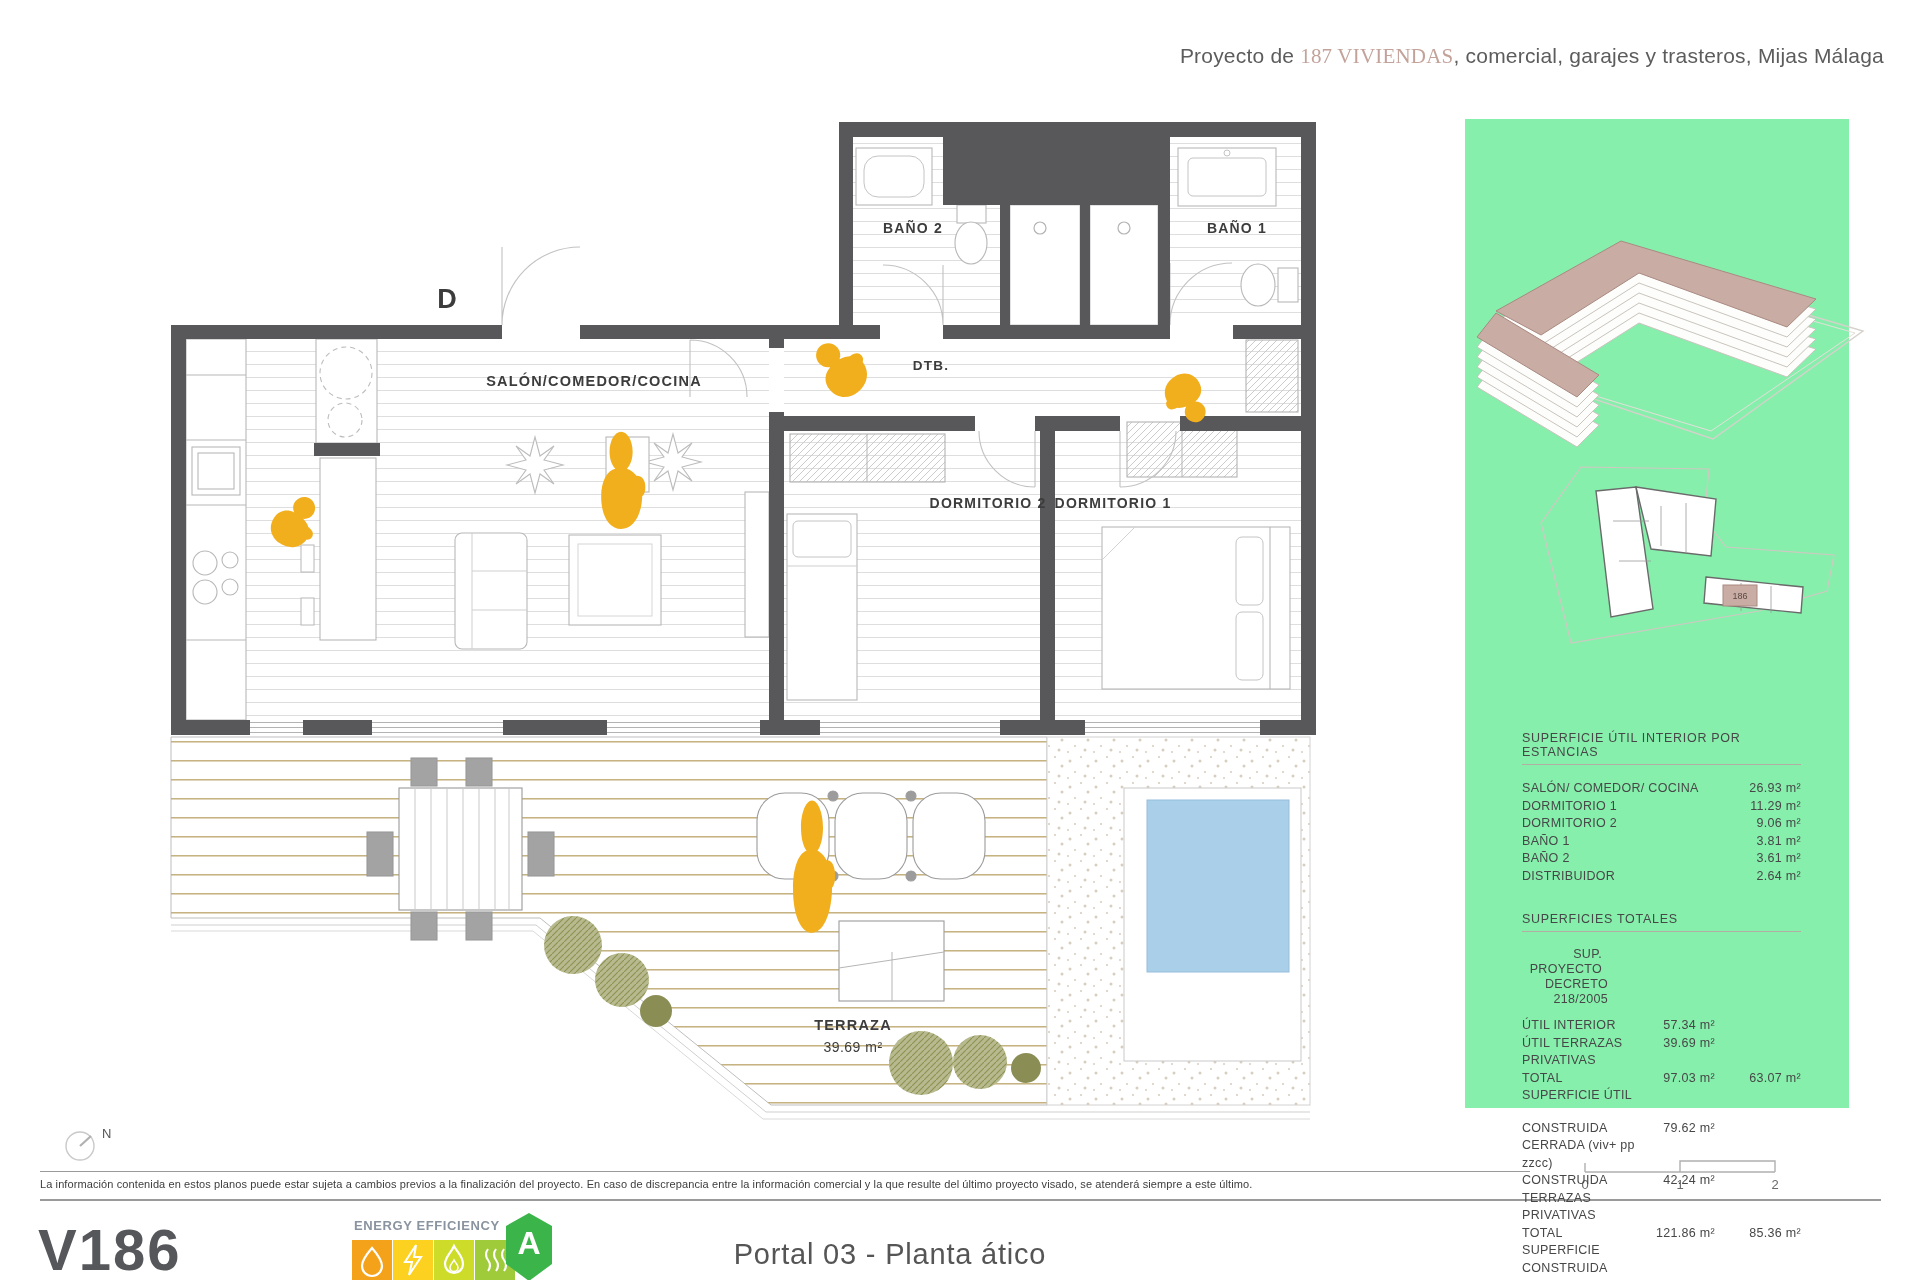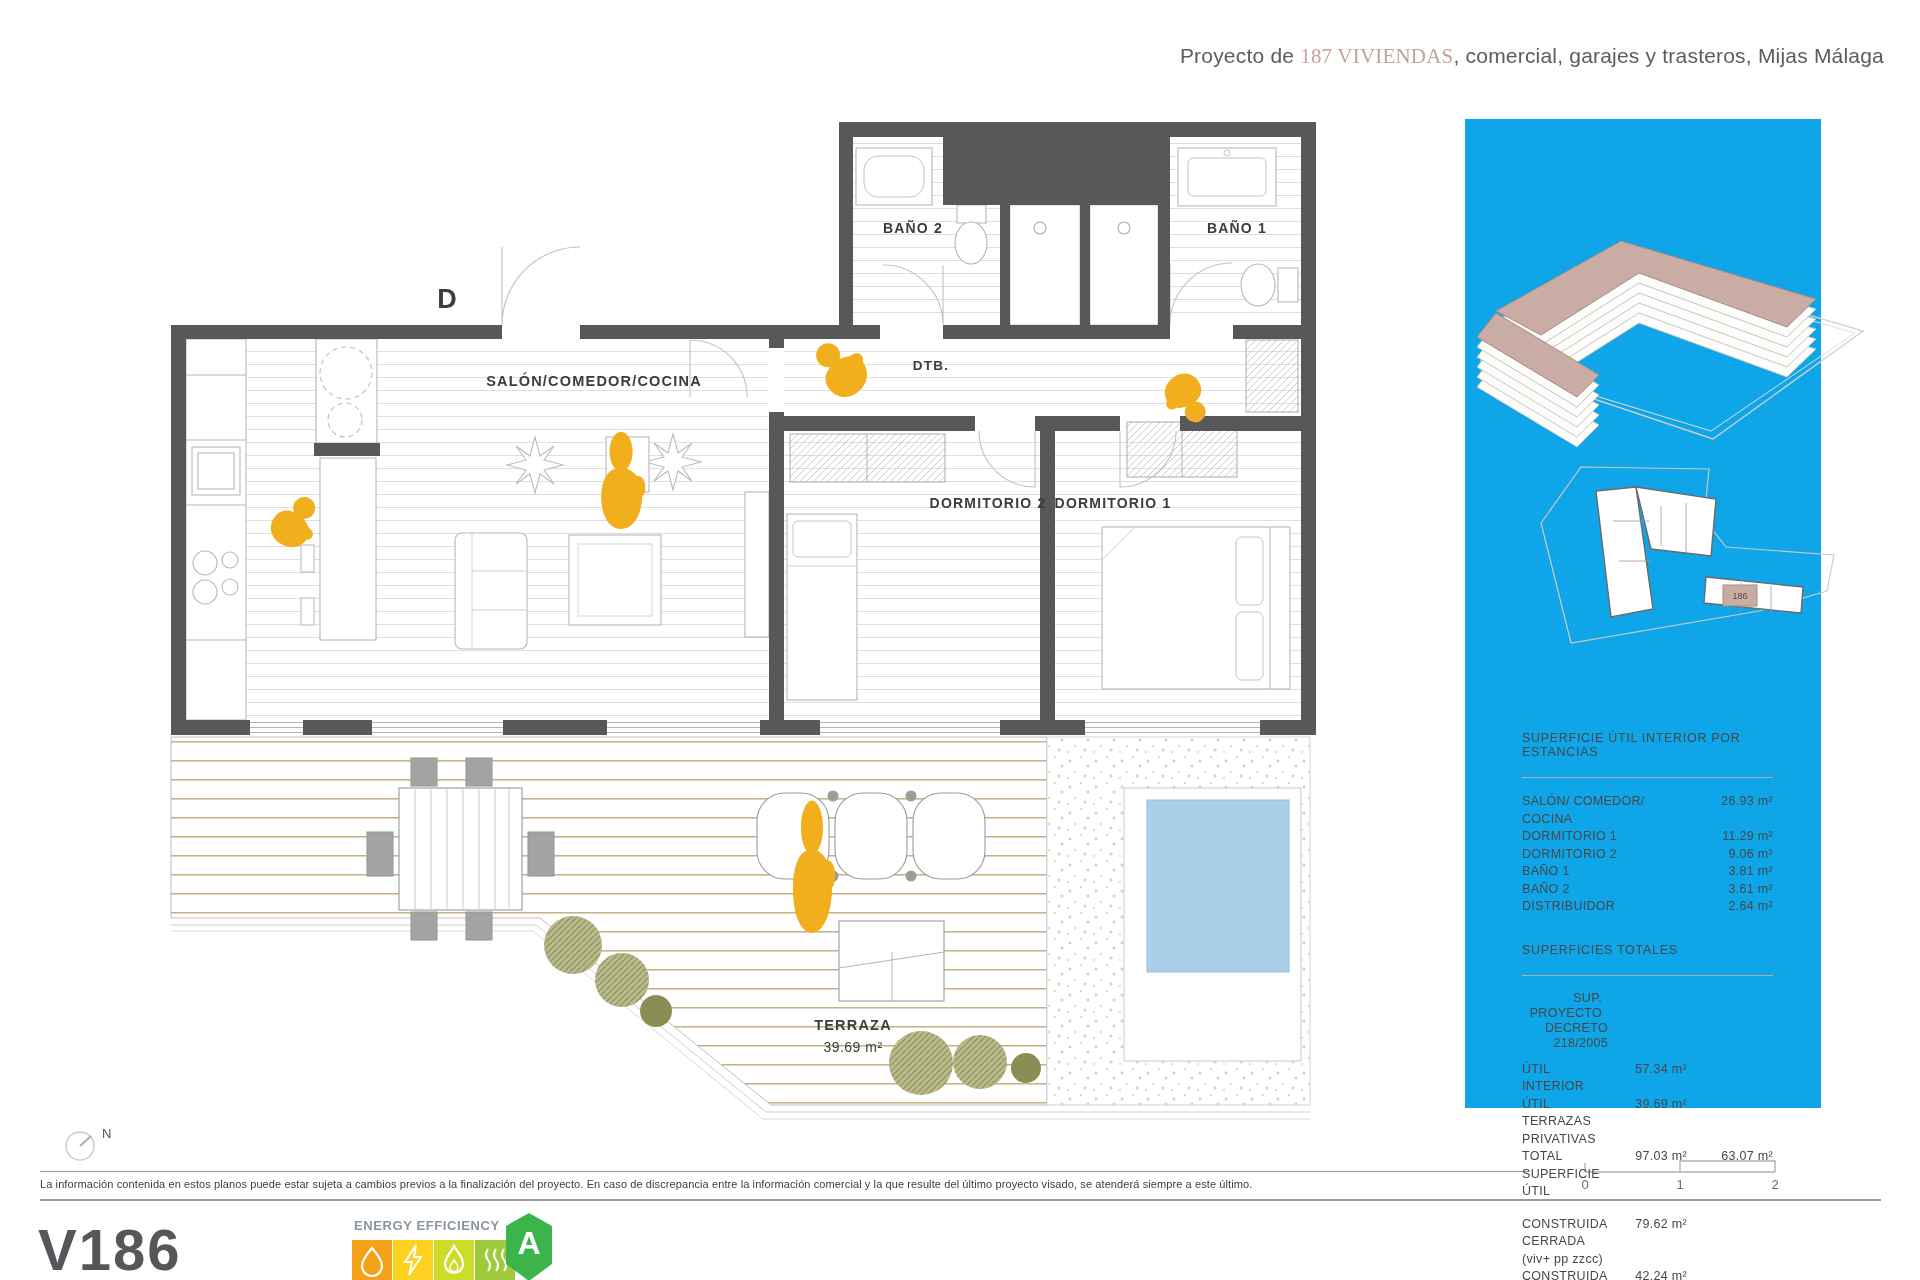--- a/index.html
+++ b/index.html
@@ -4,25 +4,25 @@
 <style>
   html,body{margin:0;padding:0;background:#ffffff;}
   #page{position:relative;width:1920px;height:1280px;background:#ffffff;overflow:hidden;
         font-family:"Liberation Sans",sans-serif;color:#4a4a4a;}
   
   #hdr{position:absolute;top:44px;right:36px;font-size:21px;letter-spacing:.2px;color:#5c5c5c;}
   #hdr .hl{color:#c3a29a;font-family:Liberation Serif, serif;}
   
   #plan{position:absolute;left:0;top:0;width:1920px;height:1280px;z-index:1;}
   
-  #side{position:absolute;left:1465px;top:119px;width:356px;height:989px;background:#0ea5e9;z-index:2;}
+  #side{position:absolute;left:1465px;top:119px;width:384px;height:989px;background:#86efac;z-index:2;}
   #bldg-svg{position:absolute;left:6px;top:92px;width:404px;height:248px;}
   #site-svg{position:absolute;left:36px;top:342px;width:344px;height:228px;}
   #tables{position:absolute;left:57px;top:612px;right:48px;}
-  .t-title{font-size:12.5px;letter-spacing:.7px;color:#474747;padding-bottom:18px;
+  .t-title{font-size:12.5px;letter-spacing:.7px;color:#474747;padding-bottom:5px;
            border-bottom:1px solid #b4ada3;margin-bottom:15px;}
   .t-row{display:flex;font-size:12.5px;line-height:17.5px;letter-spacing:.3px;color:#474747;}
   .t-label{flex:1;}
   .t-v1{width:80px;text-align:right;white-space:nowrap;}
   .t-v2{width:86px;text-align:right;white-space:nowrap;}
   .t-colhead{margin-bottom:10px;line-height:15px;flex-direction:column;}
   .gap{margin-top:15px;justify-content:space-between;}
   #totals{margin-top:27px;}
   
   #rule-top{position:absolute;left:40px;top:1171px;width:1490px;height:1px;background:#9a9a9a;}
@@ -413,14 +413,15 @@
     <svg class="sq" style="left:123px" viewBox="0 0 40 40">
       <rect width="40" height="40" fill="#9FCB3B"></rect>
       <path d="M13,9 q-4,5.5 0,11 q4,5.5 0,11 M21,9 q-4,5.5 0,11 q4,5.5 0,11 M29,9 q-4,5.5 0,11 q4,5.5 0,11" fill="none" stroke="#ffffff" stroke-width="2"></path>
     </svg>
     <svg style="position:absolute;left:152px;top:-4px" width="50" height="70" viewBox="0 0 50 70">
       <polygon points="25,1 48,14 48,52 25,69 2,52 2,14" fill="#3BB54A"></polygon>
       <text x="25" y="42" font-size="32" font-weight="700" fill="#ffffff" text-anchor="middle" font-family="Liberation Sans, sans-serif">A</text>
     </svg>
   </div>
 
+  <div id="ptitle">Portal 03 - Planta ático</div>
 
 </div>
 
 </body></html>

